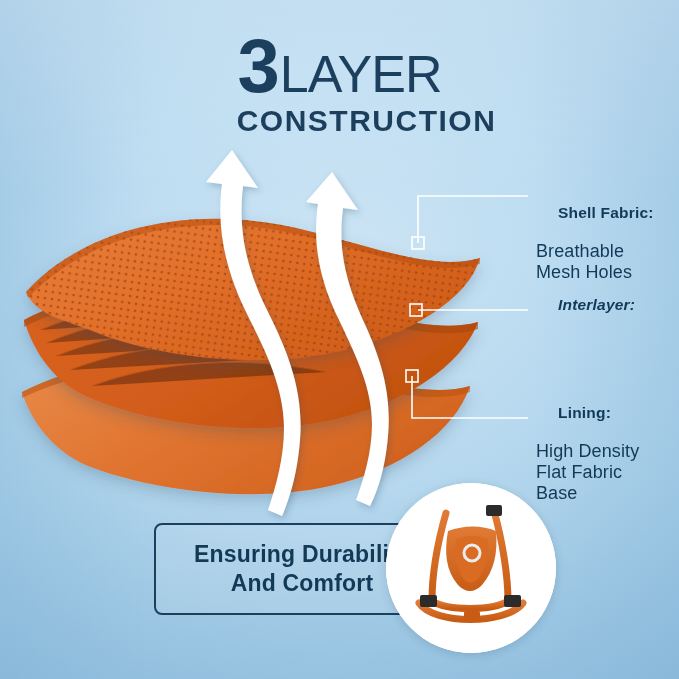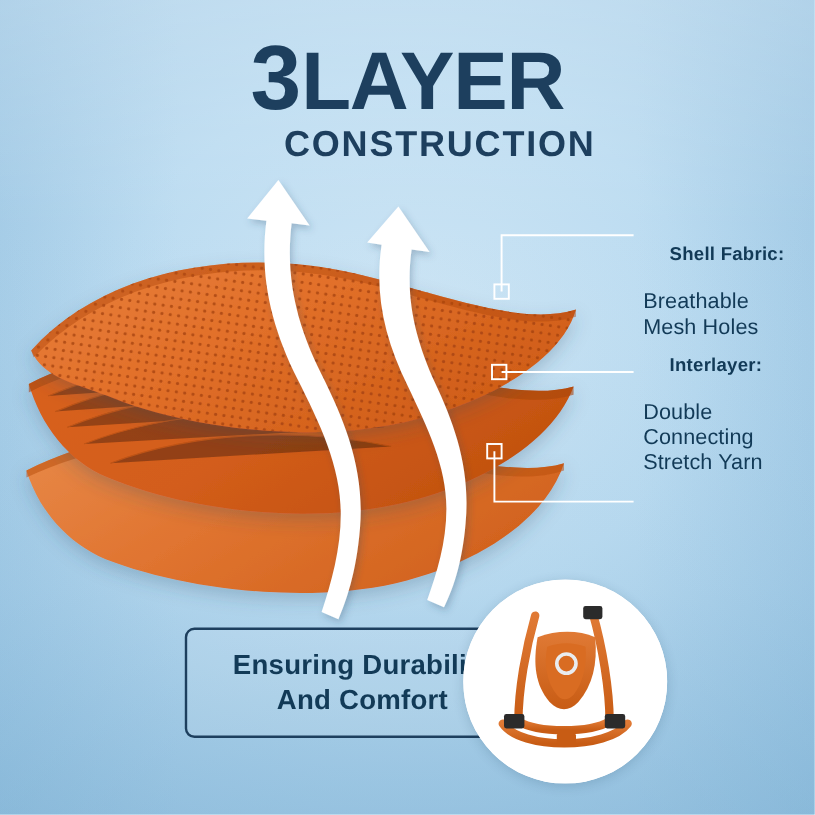--- a/index.html
+++ b/index.html
@@ -43,22 +43,22 @@
     gap: 2px;
   }
   .title-num {
     font-size: 76px;
     font-weight: bold;
     letter-spacing: -2px;
     line-height: 0.95;
     color: #1d3f5e;
   }
   .title-word {
-    font-size: 68px;
-    font-weight: bold;
+    font-size: 52px;
+    font-weight: normal;
     letter-spacing: -1px;
     line-height: 0.95;
     color: #1d3f5e;
   }
   .title-sub {
     font-size: 30px;
     font-weight: bold;
     letter-spacing: 1.5px;
     color: #1d3f5e;
     margin-top: 2px;
@@ -231,27 +231,30 @@
       <rect x="406" y="370" width="12" height="12" fill="none" stroke="#ffffff" stroke-width="1.6"></rect>
     </g>
   </svg>
 
   <div class="callout" style="left:536px; top:186px;">
     <span class="c-title">Shell Fabric:</span>
     <span class="c-body">Breathable
 Mesh Holes</span>
   </div>
 
-  <div class="callout" style="left:536px; top:278px;">
+  <div class="callout" style="left:536px; top:278px;font-style:italic;">
     <span class="c-title">Interlayer:</span>
-    <span class="c-body">Double
-Connecting
-Stretch Yarn</span>
-  </div>
-
+  </div>
+
+  <div class="callout" style="left:536px; top:386px;">
+    <span class="c-title">Lining:</span>
+    <span class="c-body">High Density
+Flat Fabric
+Base</span>
+  </div>
 
   <div class="banner">
     <div class="banner-text">Ensuring Durability
 And Comfort</div>
   </div>
 
   <div class="product">
     <svg width="170" height="170" viewBox="0 0 170 170">
       <defs>
         <linearGradient id="hGrad" x1="0" y1="0" x2="0" y2="1">

